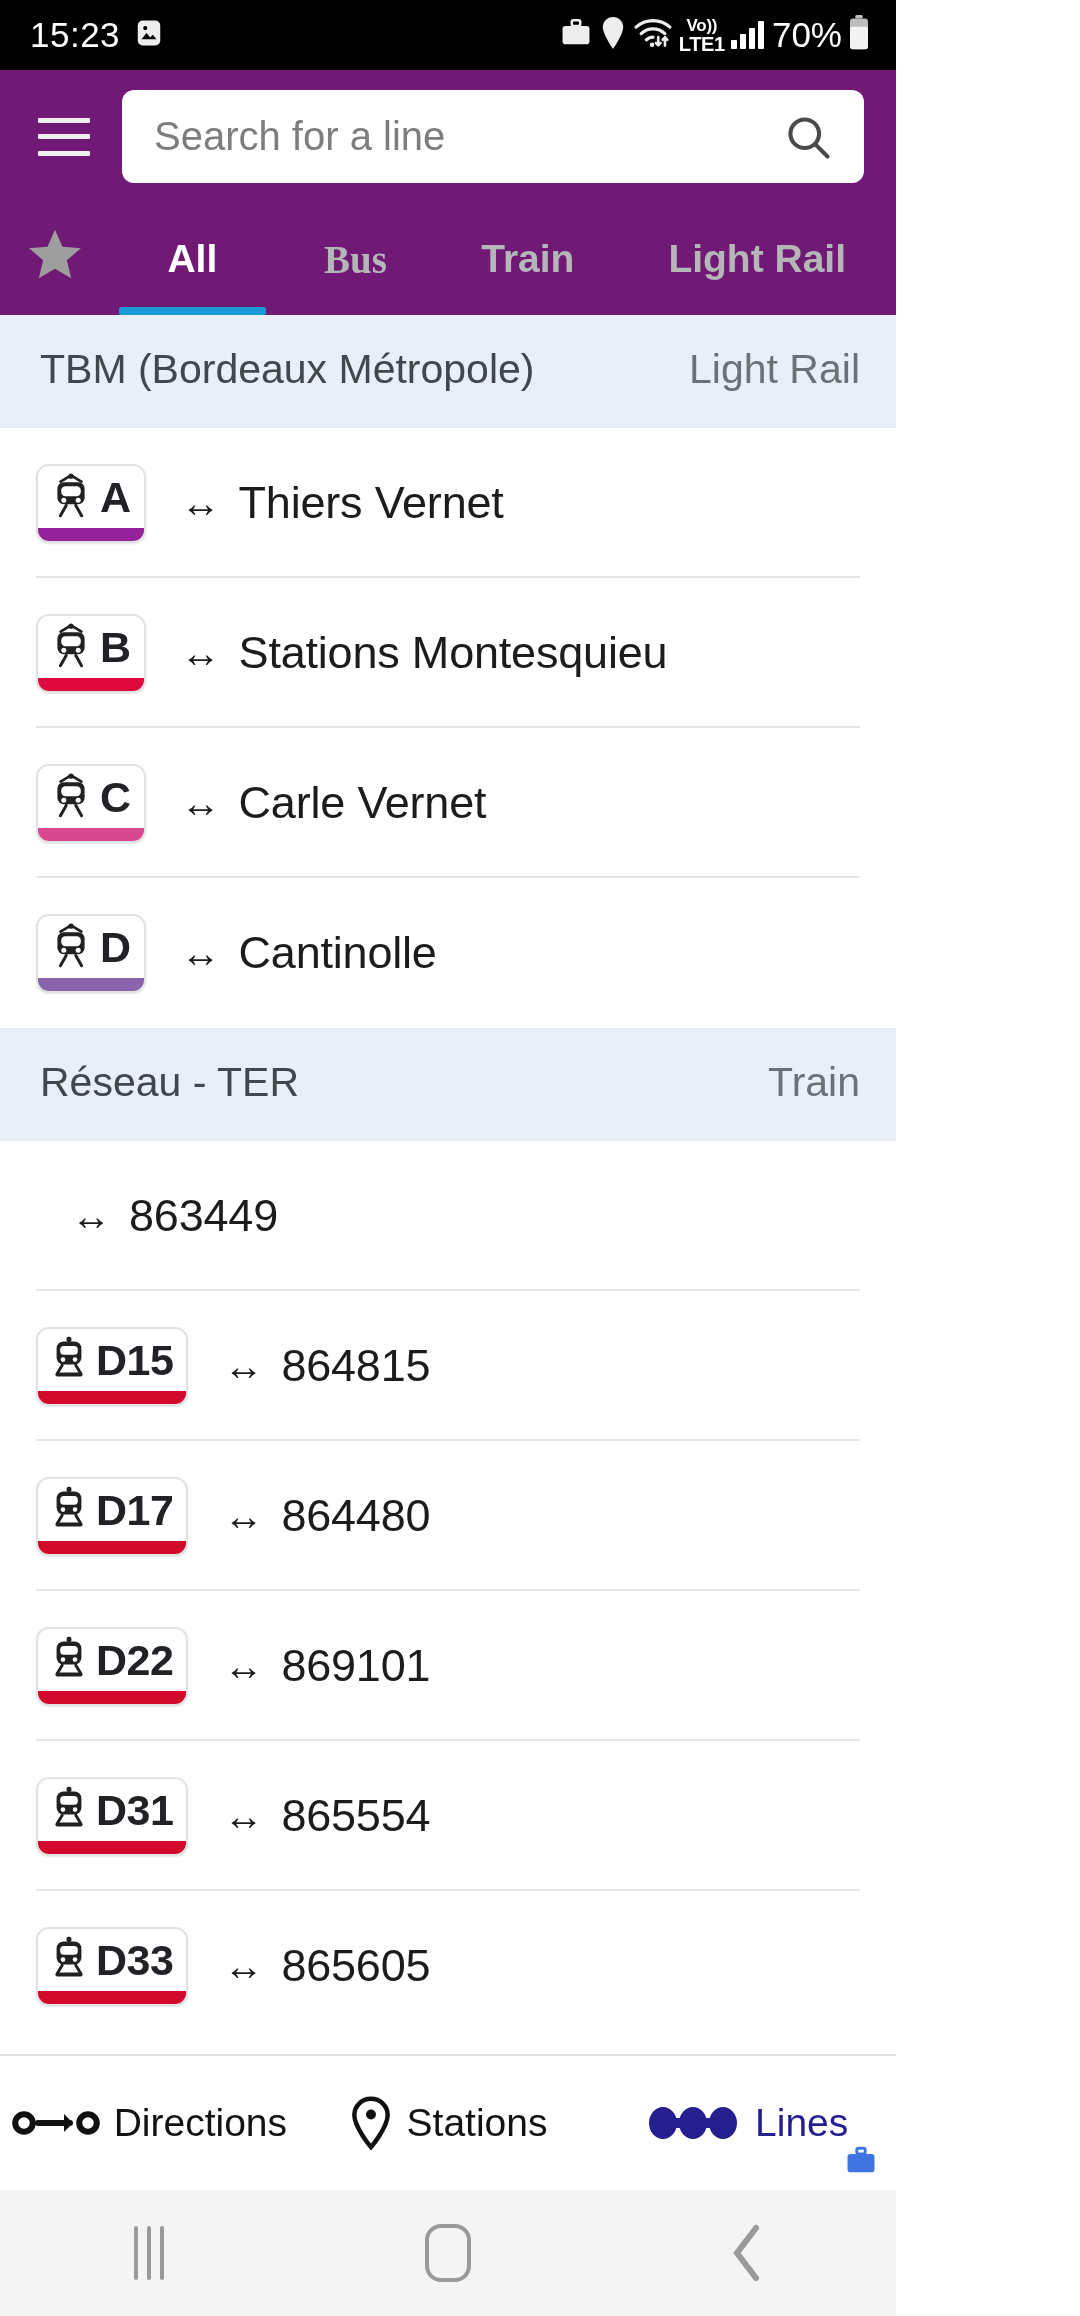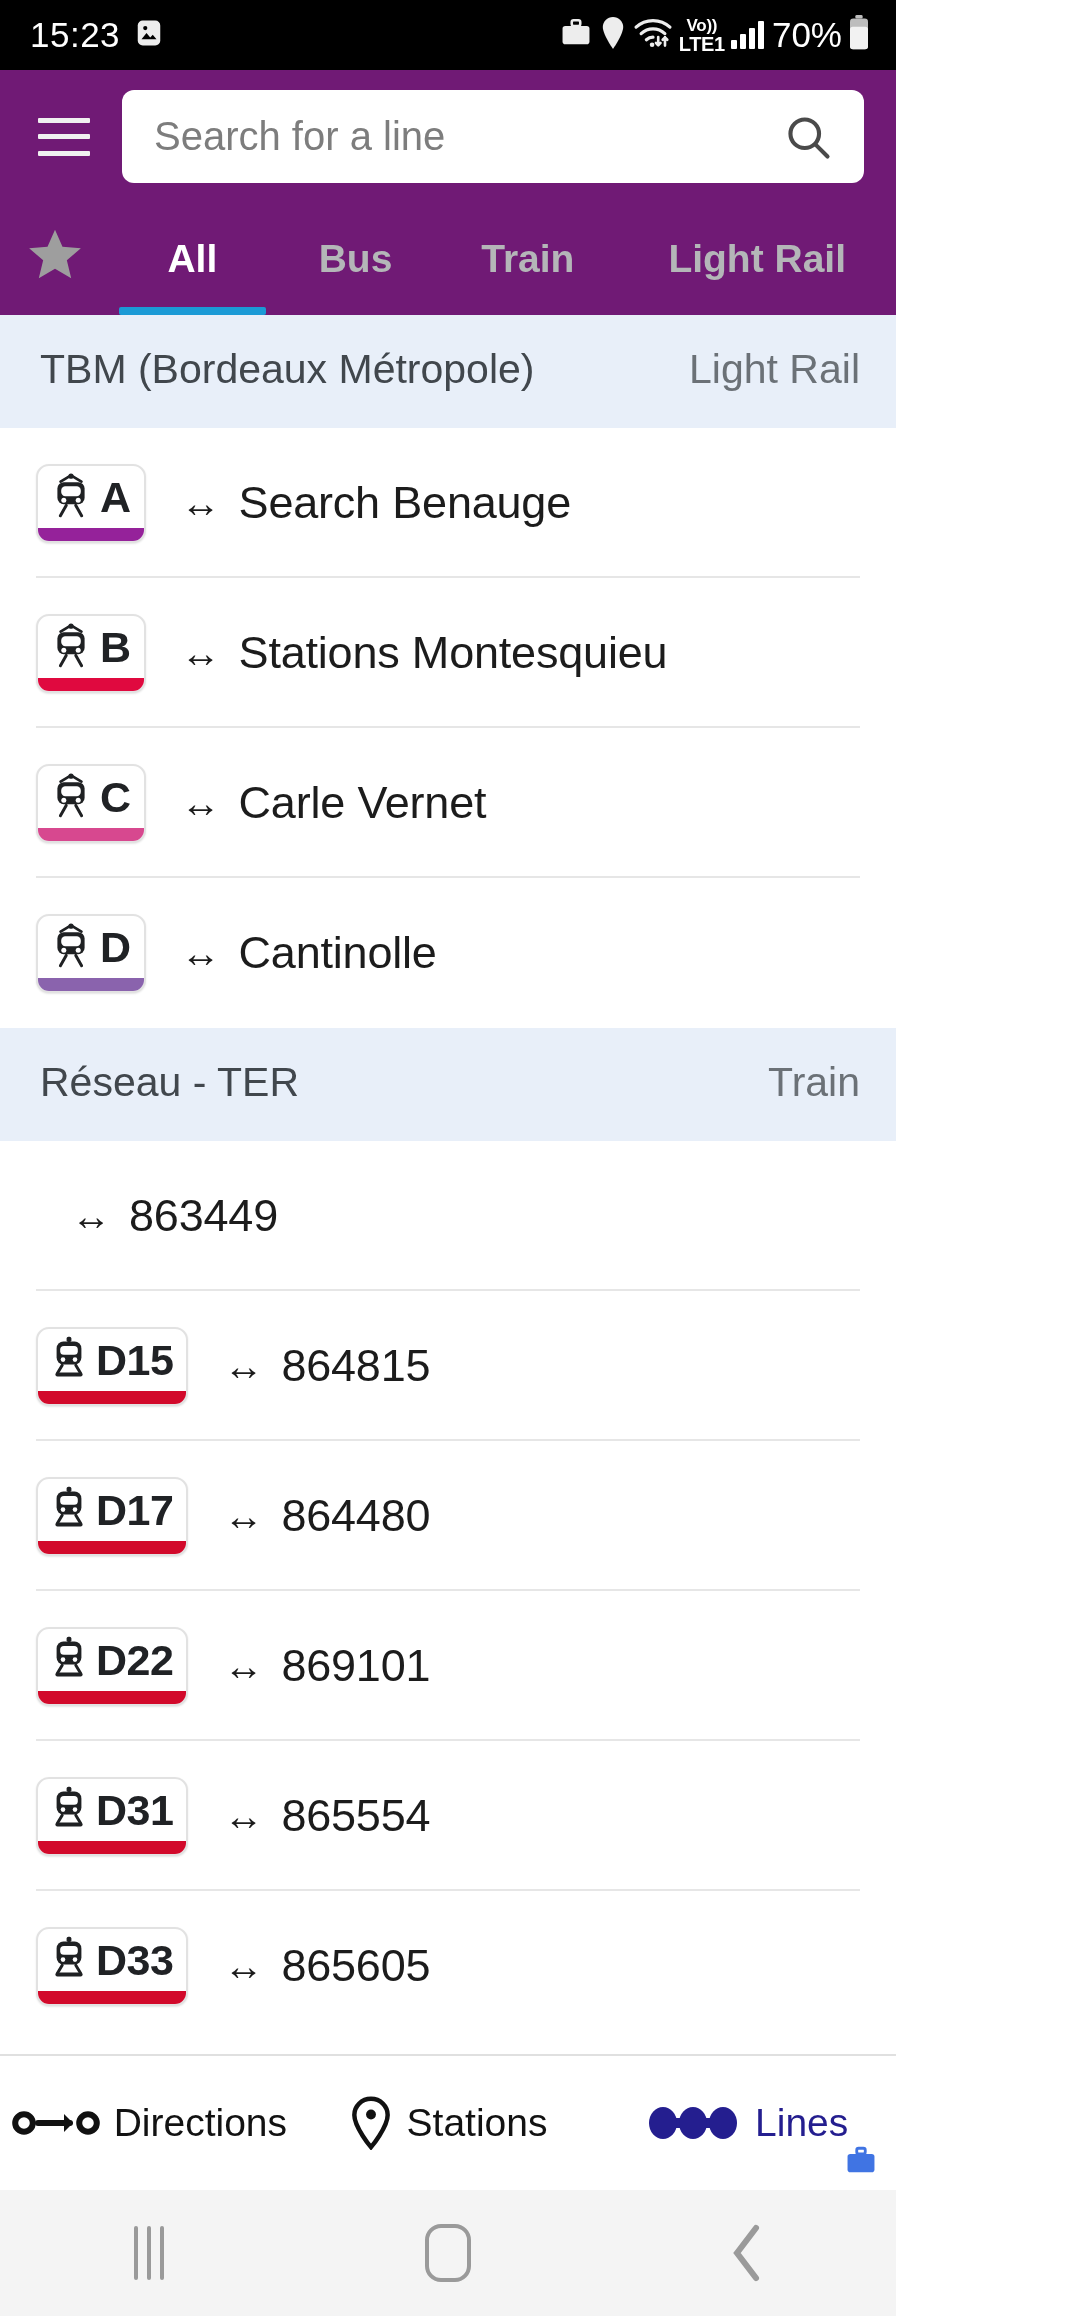--- a/index.html
+++ b/index.html
@@ -49,21 +49,21 @@
 
   
   .tabs { display:flex; align-items:stretch; height:112px; }
   .tab {
     display:flex; align-items:center; justify-content:center;
     position:relative; color:#b4b6b8; font-size:39px; font-weight:700;
     padding:0 2px; cursor:pointer;
   }
   .tab.star { width:126px; }
   .tab.t-all { width:185px; }
-  .tab.t-bus { width:186px; }
+  .tab.t-bus { width:186px;font-family:Liberation Serif, serif; }
   .tab.t-train { width:206px; }
   .tab.t-lrail { width:316px; }
   .tab.active { color:#ffffff; }
   .tab.active::after {
     content:""; position:absolute; left:8px; right:8px; bottom:0;
     height:8px; background:#1b9ad6; border-radius:2px;
   }
 
   
   .list { flex:1 1 auto; background:#ffffff; overflow:hidden; position:relative; }
@@ -241,21 +241,21 @@
                 <circle cx="7.4" cy="13.6" r="1.25" fill="#fff"></circle>
                 <circle cx="14.6" cy="13.6" r="1.25" fill="#fff"></circle>
                 <path d="M8.6 16.2 L5.7 21.4 M13.4 16.2 L16.3 21.4" stroke="#1f2123" stroke-width="1.5" stroke-linecap="round" fill="none"></path>
               </svg></span>
             <span class="badge-code">A</span>
           </div>
           <div class="badge-bar" style="background: rgb(149, 34, 154);"></div>
         </div>
         <div class="dest">
           <span class="dest-arrow">↔</span>
-          <span class="dest-text">Search Benauge</span>
+          <span class="dest-text">Thiers Vernet</span>
         </div>
       </div>
       <div class="row">
         <div class="badge">
           <div class="badge-inner">
             <span><svg width="44" height="46" viewBox="0 0 22 23">
                 <path d="M11 1.2 L5.8 4.3 M11 1.2 L16.2 4.3" stroke="#1f2123" stroke-width="1.4" fill="none" stroke-linecap="round"></path>
                 <circle cx="11" cy="1.6" r="1.3" fill="#1f2123"></circle>
                 <rect x="4.2" y="4.6" width="13.6" height="11" rx="3.2" fill="#1f2123"></rect>
                 <rect x="6.1" y="6.6" width="9.8" height="5" rx="2.1" fill="#fff"></rect>

